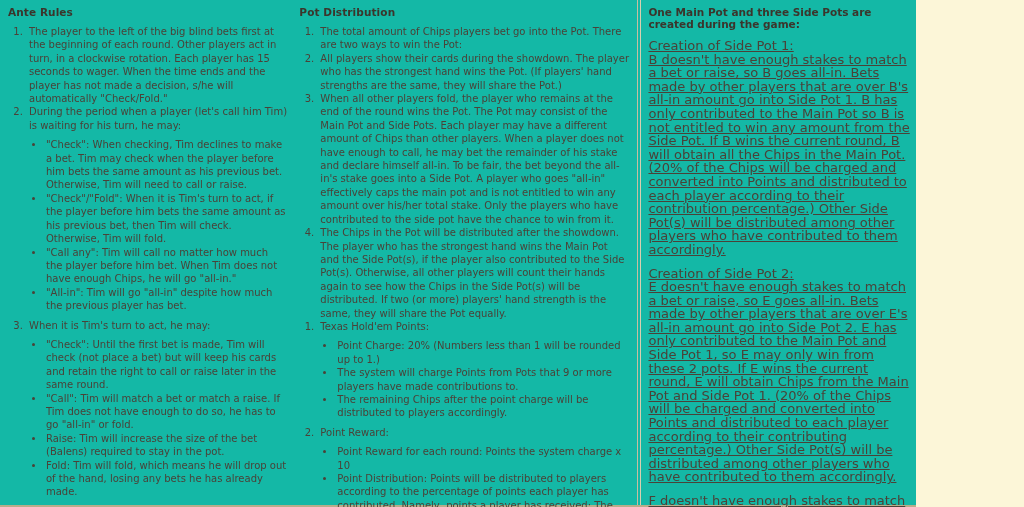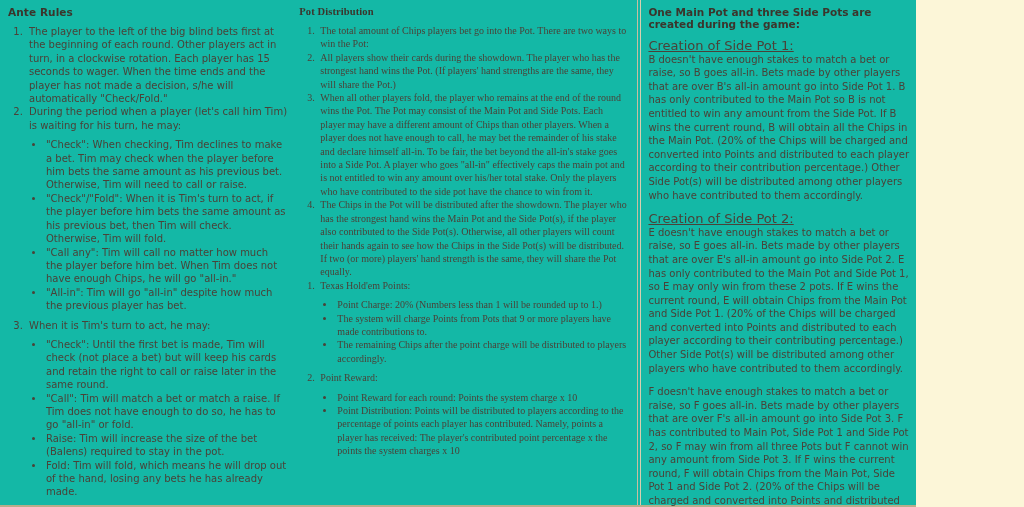--- a/index.html
+++ b/index.html
@@ -27,21 +27,20 @@
     box-sizing: border-box;
     position: relative;
   }
   .col-1 {
     width: 330px;
     padding: 6px 8px 0 8px;
   }
   .col-2 {
     width: 383px;
     padding: 6px 8px 16px 4px;
-    font-family: Liberation Serif, serif;
   }
   .col-3 {
     width: 311px;
     padding: 6px 6px 0 10px;
     border-left: 1px solid #c9beA0;
   }
   .col-3:before {
     content: "";
     position: absolute;
     left: 2px;
@@ -89,23 +88,24 @@
     margin: 0 0 9px 0;
   }
   .c3block { margin-bottom: 10px; }
   .c3title {
     font-size: 13px;
     line-height: 13.6px;
     text-decoration: underline;
     margin: 0;
   }
   .c3body {
-    font-size: 10px;
+    font-size: 13px;
     line-height: 13.6px;
     margin: 0;
+    text-decoration: underline;
   }
 </style>
 </head>
 <body>
 
 <div class="page">
 
   <div class="col col-1">
     <h2 class="section">Ante Rules</h2>
 

